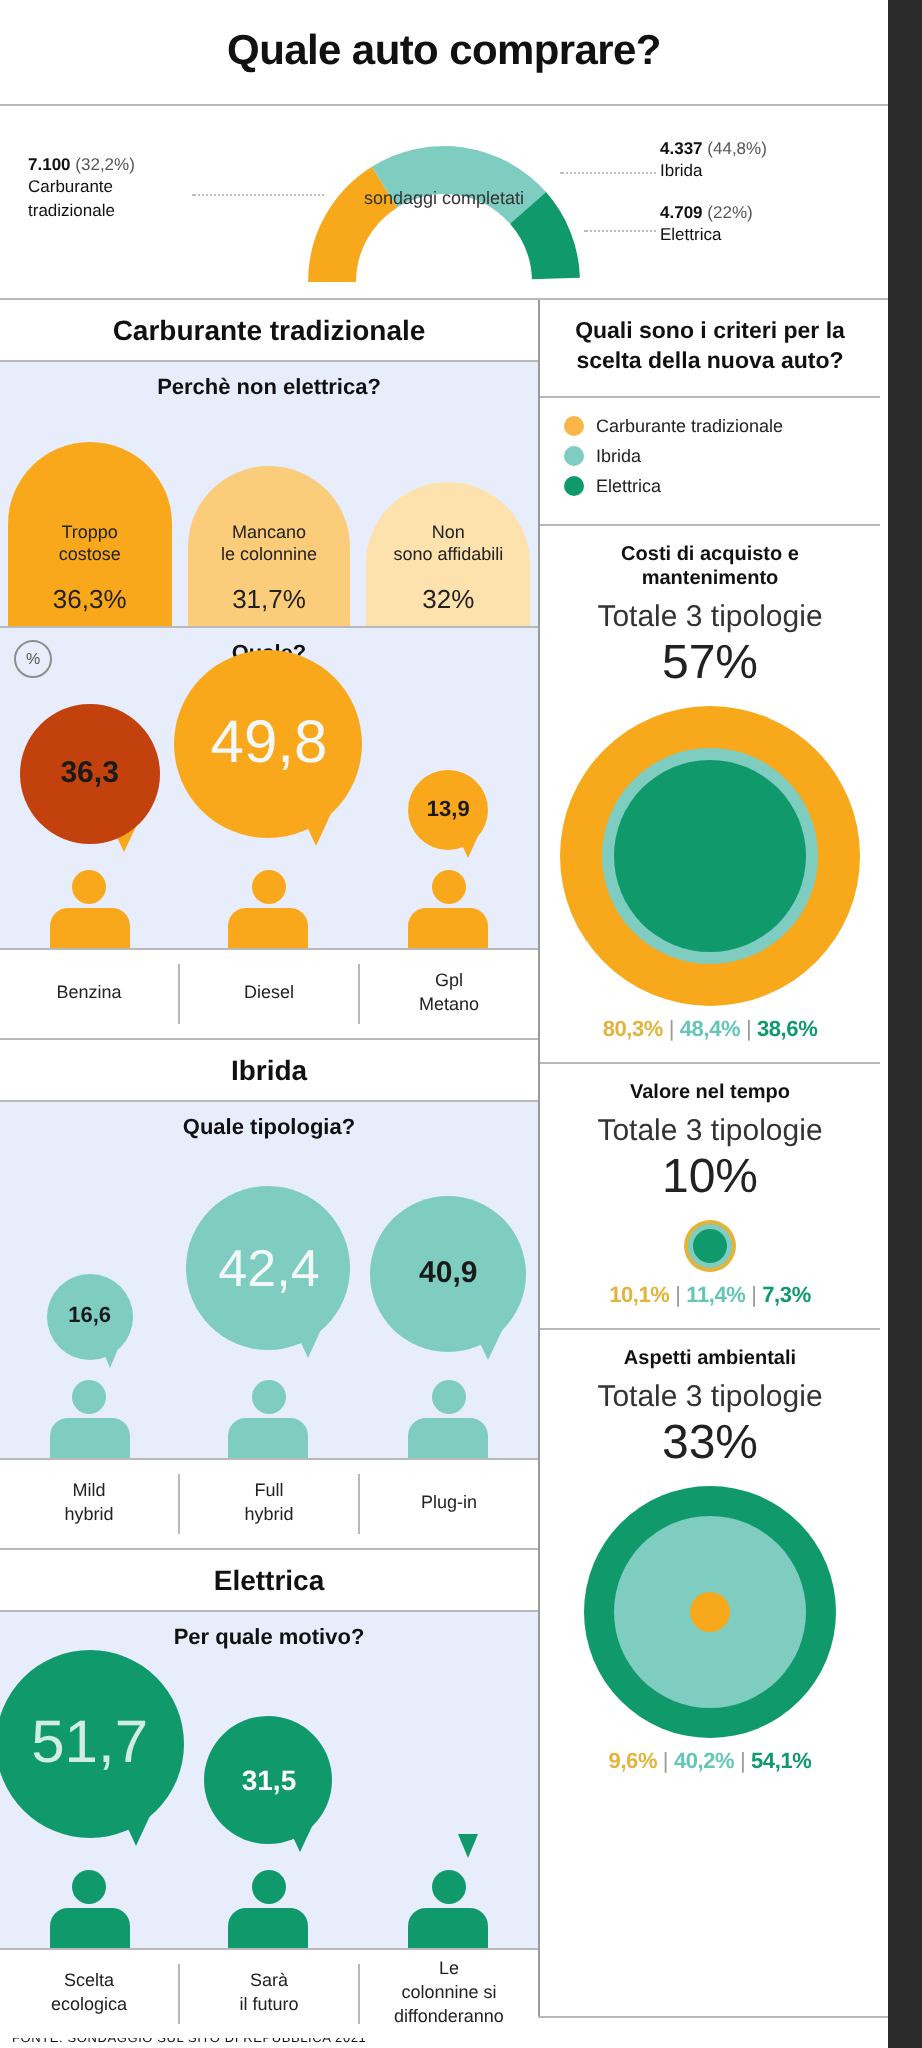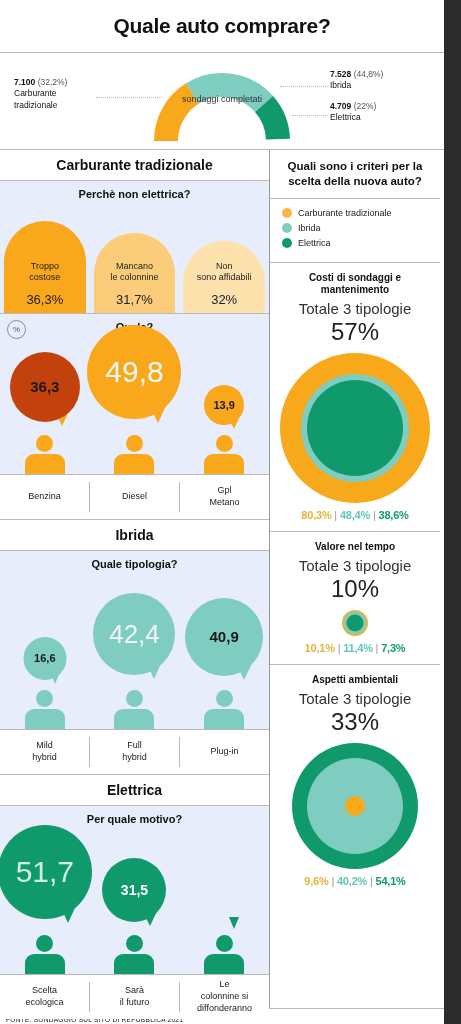--- a/index.html
+++ b/index.html
@@ -107,21 +107,21 @@
         <div id="bigsub">sondaggi completati</div>
       </div>
     </div>
 
     <div class="lbl" id="lbl-left">
       <div><b>7.100</b>
         <span class="pct">(32,2%)</span></div>
       <div>Carburante<br>tradizionale</div>
     </div>
     <div class="lbl" id="lbl-r1">
-      <div><b>7.528</b>
+      <div><b>4.337</b>
         <span class="pct">(44,8%)</span></div>
       <div>Ibrida</div>
     </div>
     <div class="lbl" id="lbl-r2">
       <div><b>4.709</b>
         <span class="pct">(22%)</span></div>
       <div>Elettrica</div>
     </div>
   </div>
   <div class="hr"></div>
@@ -304,21 +304,21 @@
               <div class="lgtxt">Ibrida</div>
             </div>
             <div class="lgitem">
               <div class="lgdot" style="background: rgb(16, 154, 108);"></div>
               <div class="lgtxt">Elettrica</div>
             </div>
           </div>
       <div class="hr"></div>
       <div id="rblocks">
             <div class="rblock">
-              <div class="rtitle">Costi di sondaggi e mantenimento</div>
+              <div class="rtitle">Costi di acquisto e mantenimento</div>
               <div class="rsub">Totale 3 tipologie</div>
               <div class="rbig">57%</div>
               <div class="ringwrap" style="height: 150px;">
                 <div style="position: relative; width: 150px; height: 150px;">
                   <div style="position: absolute; left: 50%; top: 50%; transform: translate(-50%, -50%); border-radius: 50%; width: 150px; height: 150px; background: rgb(248, 168, 27);"></div>
                   <div style="position: absolute; left: 50%; top: 50%; transform: translate(-50%, -50%); border-radius: 50%; width: 108px; height: 108px; background: rgb(127, 204, 192);"></div>
                   <div style="position: absolute; left: 50%; top: 50%; transform: translate(-50%, -50%); border-radius: 50%; width: 96px; height: 96px; background: rgb(16, 154, 108);"></div>
                 </div>
               </div>
               <div class="rvals"><span style="color: rgb(227, 180, 60);">80,3%</span><span class="sep"> | </span><span style="color: rgb(99, 198, 182);">48,4%</span><span class="sep"> | </span><span style="color: rgb(16, 154, 108);">38,6%</span></div>

